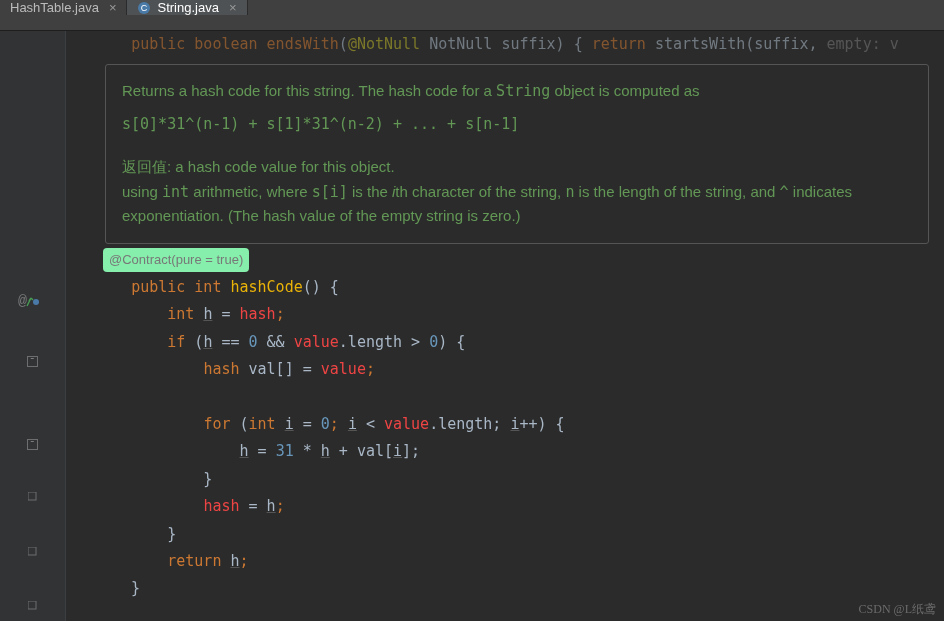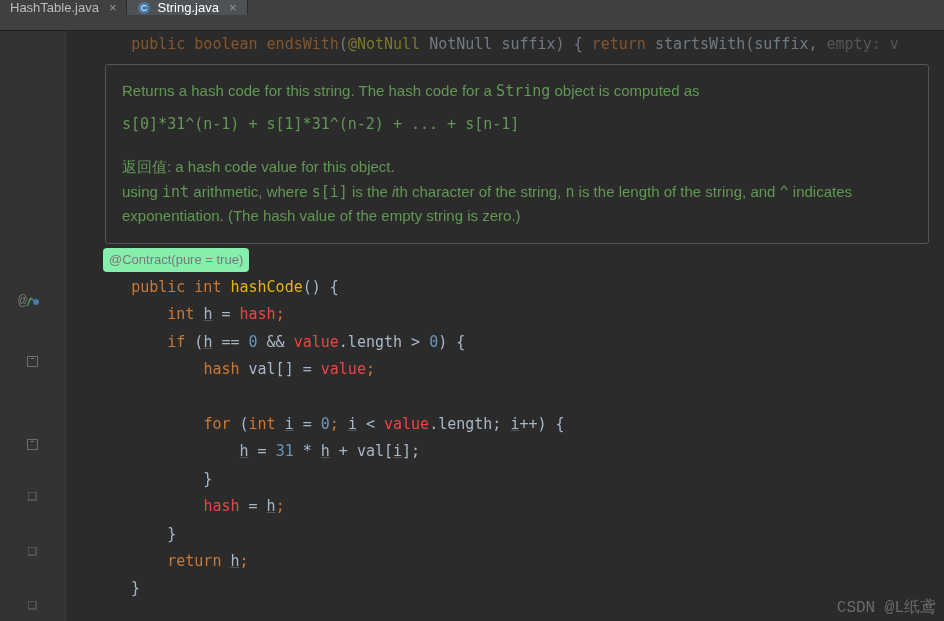--- a/index.html
+++ b/index.html
@@ -18,21 +18,21 @@
   .field{color:#ef4444}
   .mname{color:#eab308}
   .underl{text-decoration:underline;text-decoration-color:#555}
   .plain{color:#a9b7c6}
   .javadoc{color:#629755;font-family:"Segoe UI",sans-serif;font-size:15px;border:1px solid #555;border-radius:3px;padding:14px 16px 14px 16px;margin:6px 8px 2px 10px;width:790px;line-height:1.65}
   .javadoc code{font-family:Consolas,monospace}
   .jd-italic{font-style:italic}
   .inlay{display:inline-block;background:#86efac;border-radius:4px;color:#787878;padding:0 6px;font-family:"Segoe UI",sans-serif;font-size:13px;margin-left:8px}
   .hl-line{position:absolute;left:0;right:0;height:22px;background:#323232;z-index:-1}
   .current-at{position:absolute;color:#787878;font-size:15px}
-  .watermark{position:absolute;right:8px;bottom:4px;color:#6b6b6b;font-family:Liberation Mono, monospace;font-size:16px}
+  .watermark{position:absolute;right:8px;bottom:4px;color:#6b6b6b;font-family:Liberation Serif, serif;font-size:12px}
   .fold{width:9px;height:9px;border:1px solid #6e6e6e;position:relative}
   .fold::before{content:"-";position:absolute;top:-5px;left:1px;color:#888;font-size:11px}
 </style>
 </head>
 <body>
 
 <div class="tabs">
   <div class="tab">
     <span>HashTable.java</span>
     <span class="tab-close">×</span>

